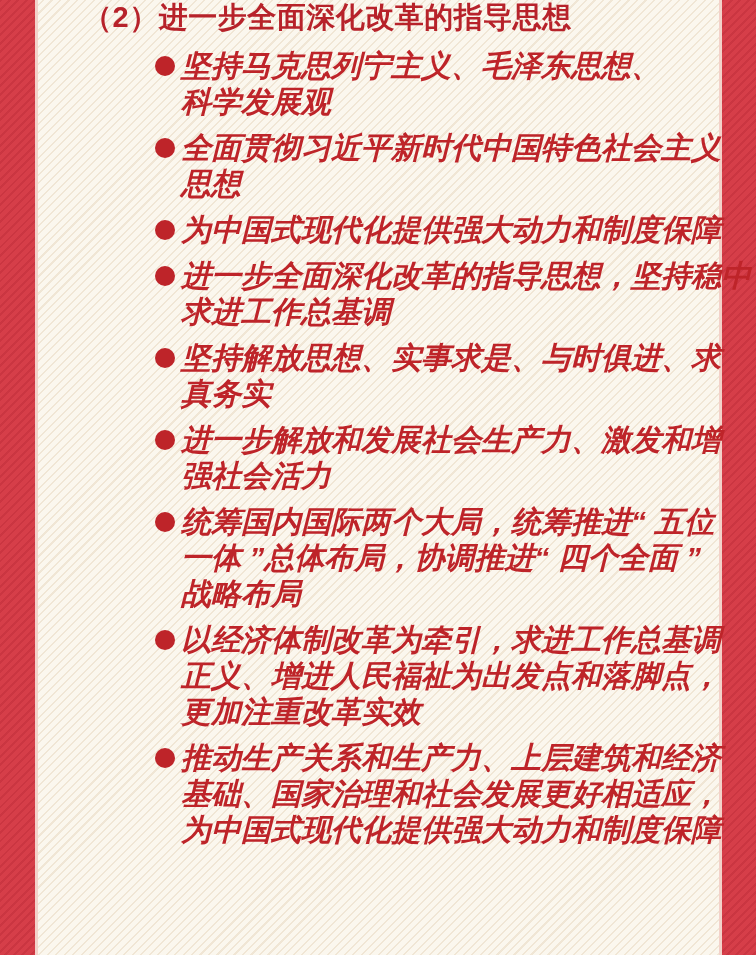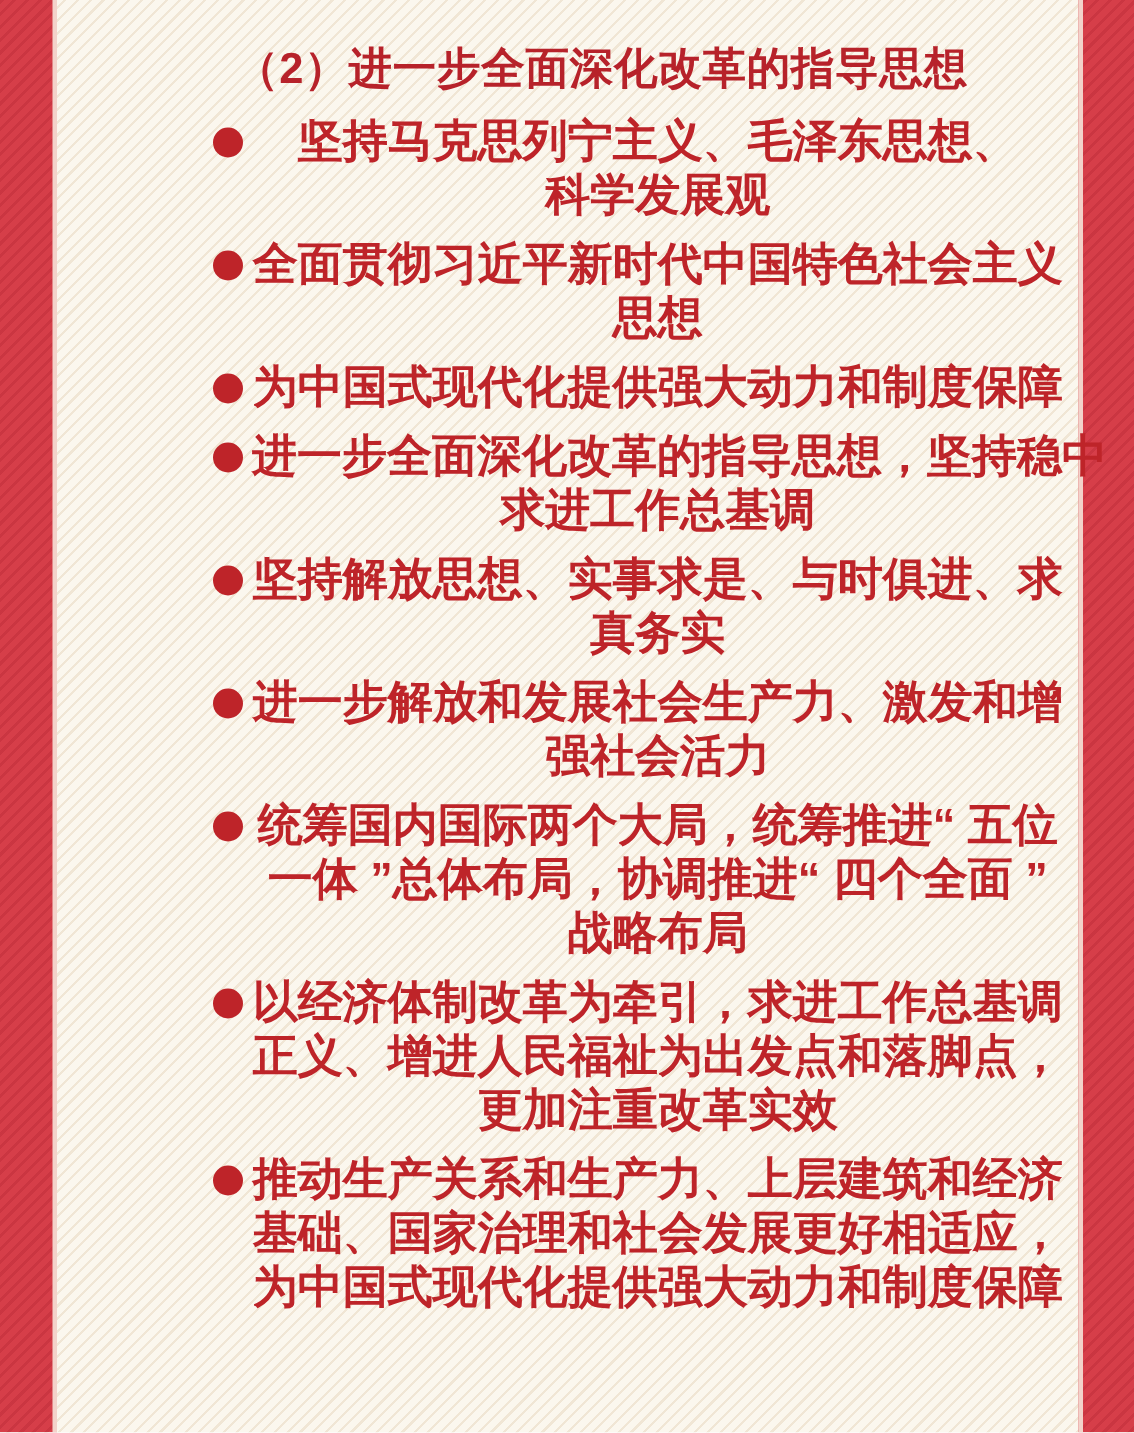--- a/index.html
+++ b/index.html
@@ -44,45 +44,45 @@
     right: 0;
     width: 34px;
     border-left: 3px solid #F3D2CA;
   }
   .content {
     position: absolute;
     left: 38px;
     right: 37px;
     top: 0;
     bottom: 0;
-    padding-top: 29px;
+    padding-top: 0;
     box-sizing: border-box;
     color: #BE2429;
-    text-align: center;
   }
   .heading {
     margin: 0 0 13px 45px;
     font-size: 29px;
     line-height: 35px;
     font-weight: 700;
     color: #B7222A;
     letter-spacing: 0.5px;
   }
   .bullets {
     margin: 0;
   }
   .item {
     position: relative;
     padding-left: 130px;
     padding-right: 10px;
-    margin: 0 0 10px 0;
+    margin: 0 0 10px 13px;
     font-size: 30px;
     line-height: 36px;
     font-weight: 600;
     color: #BE2429;
+    font-style: italic;
   }
   .dot {
     position: absolute;
     left: 104px;
     top: 8px;
     width: 20px;
     height: 20px;
     border-radius: 50%;
     background: #BE2429;
   }

